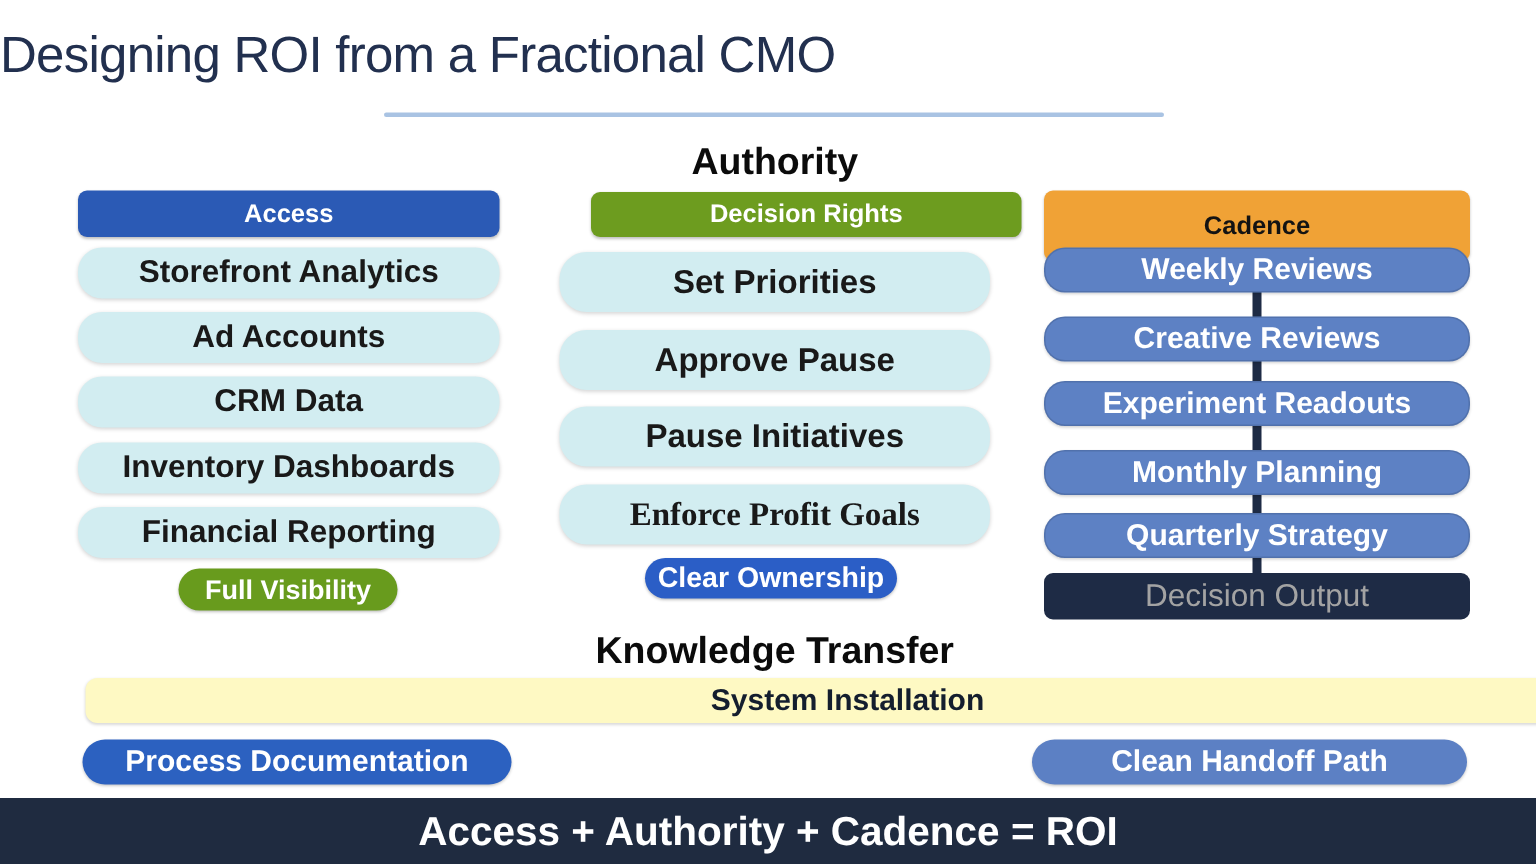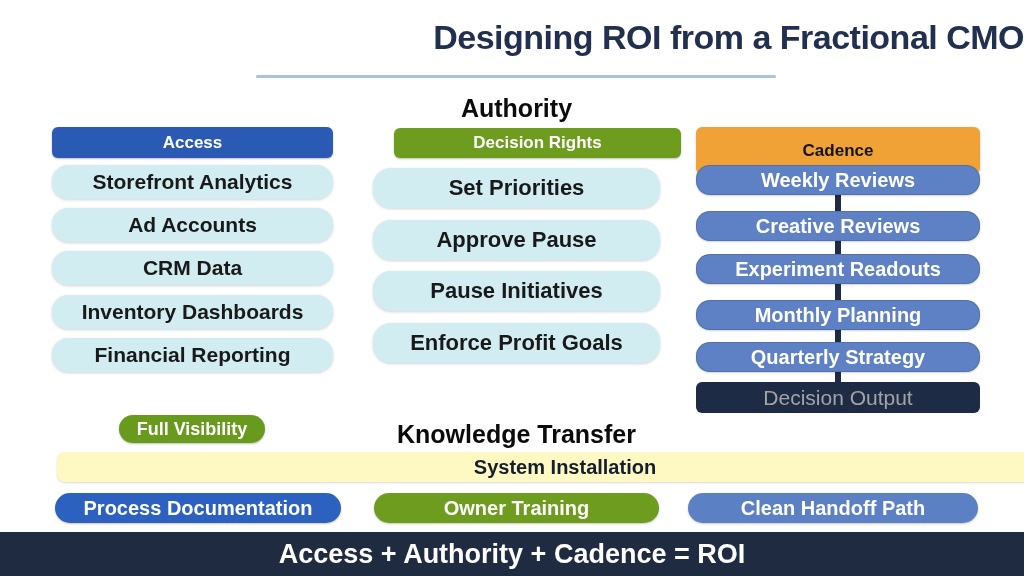--- a/index.html
+++ b/index.html
@@ -11,22 +11,22 @@
     background: #ffffff;
     font-family: "Liberation Sans", sans-serif;
     overflow: hidden;
   }
   .abs { position: absolute; }
   .center-txt { display: flex; align-items: center; justify-content: center; text-align: center; }
 
   
   .title {
     left: 0; top: 18; width: 1024px; top: 18px;
-    font-size: 34px; font-weight: 700; letter-spacing: -0.5px;
-    color: #22304f; text-align: right;
+    font-size: 34px; font-weight: 400; letter-spacing: -0.5px;
+    color: #22304f; text-align: left;
   }
   .title-underline {
     left: 256px; top: 75px; width: 520px; height: 3px;
     background: #a9c3e3; border-radius: 2px;
   }
 
   
   .section-heading {
     left: 333px; width: 367px;
     font-size: 25px; font-weight: 800; color: #0b0b0b; text-align: center;
@@ -48,27 +48,27 @@
     box-shadow: 0 1px 2px rgba(0,0,0,0.25);
   }
 
   
   .l { left: 52px; width: 281px; }
   .l-h   { top: 127px; height: 31px; background: #2b5ab5; color: #fff; }
   .l-i   { height: 34px; border-radius: 16px; font-size: 21px; }
   .l-i1 { top: 165px; } .l-i2 { top: 208px; } .l-i3 { top: 251px; }
   .l-i4 { top: 295px; } .l-i5 { top: 338px; }
   .l-badge { left: 119px; width: 146px; top: 379px; height: 28px;
-             background: #689b1d; border-radius: 14px; font-size: 18px; margin-top: 36px; }
+             background: #689b1d; border-radius: 14px; font-size: 18px; }
 
   
   .m { left: 373px; width: 287px; }
   .m-h   { top: 128px; height: 30px; background: #6d9c1f; color: #fff; margin-left: 21px; }
   .m-i   { height: 40px; border-radius: 18px; font-size: 22px; }
-  .m-i1 { top: 168px; } .m-i2 { top: 220px; } .m-i3 { top: 271px; } .m-i4 { top: 323px; }
+  .m-i1 { top: 168px; } .m-i2 { top: 220px; } .m-i3 { top: 271px; } .m-i4 { top: 323px; font-family: Liberation Serif, serif; }
   .m-badge { left: 430px; width: 168px; top: 372px; height: 27px;
              background: #2b5ec6; border-radius: 14px; font-size: 19px; }
 
   
   .r { left: 696px; width: 284px; }
   .r-h   { top: 127px; height: 47px; background: #f0a236; color: #131313; }
   .r-line { left: 835px; top: 180px; width: 6px; height: 215px; background: #1e2b45; }
   .r-i   { height: 30px; border-radius: 14px; background: #5d81c4; color: #ffffff;
            font-weight: 700; font-size: 20px; z-index: 2;
            box-shadow: inset 0 0 0 1px rgba(30,43,69,0.18), 0 1px 2px rgba(0,0,0,0.18); }
@@ -110,31 +110,31 @@
   <div class="abs center-txt cyan-pill l l-i l-i3">CRM Data</div>
   <div class="abs center-txt cyan-pill l l-i l-i4">Inventory Dashboards</div>
   <div class="abs center-txt cyan-pill l l-i l-i5">Financial Reporting</div>
   <div class="abs center-txt badge l-badge">Full Visibility</div>
 
   <div class="abs center-txt hdr m m-h">Decision Rights</div>
   <div class="abs center-txt cyan-pill m m-i m-i1">Set Priorities</div>
   <div class="abs center-txt cyan-pill m m-i m-i2">Approve Pause</div>
   <div class="abs center-txt cyan-pill m m-i m-i3">Pause Initiatives</div>
   <div class="abs center-txt cyan-pill m m-i m-i4">Enforce Profit Goals</div>
+  <div class="abs center-txt badge m-badge">Clear Ownership</div>
 
   <div class="abs r-line"></div>
   <div class="abs center-txt hdr r r-h">Cadence</div>
   <div class="abs center-txt r r-i r-i1">Weekly Reviews</div>
   <div class="abs center-txt r r-i r-i2">Creative Reviews</div>
   <div class="abs center-txt r r-i r-i3">Experiment Readouts</div>
   <div class="abs center-txt r r-i r-i4">Monthly Planning</div>
   <div class="abs center-txt r r-i r-i5">Quarterly Strategy</div>
   <div class="abs center-txt r r-out">Decision Output</div>
 
   <div class="abs section-heading knowledge-heading">Knowledge Transfer</div>
   <div class="abs center-txt kt-bar">System Installation</div>
   <div class="abs center-txt kt-pill kt-p1">Process Documentation</div>
-  <div class="abs center-txt kt-pill kt-p2">Owner Training</div>
   <div class="abs center-txt kt-pill kt-p3">Clean Handoff Path</div>
 
   <div class="abs center-txt footer-bar">Access + Authority + Cadence = ROI</div>
 
 </div>
 
 </body></html>

